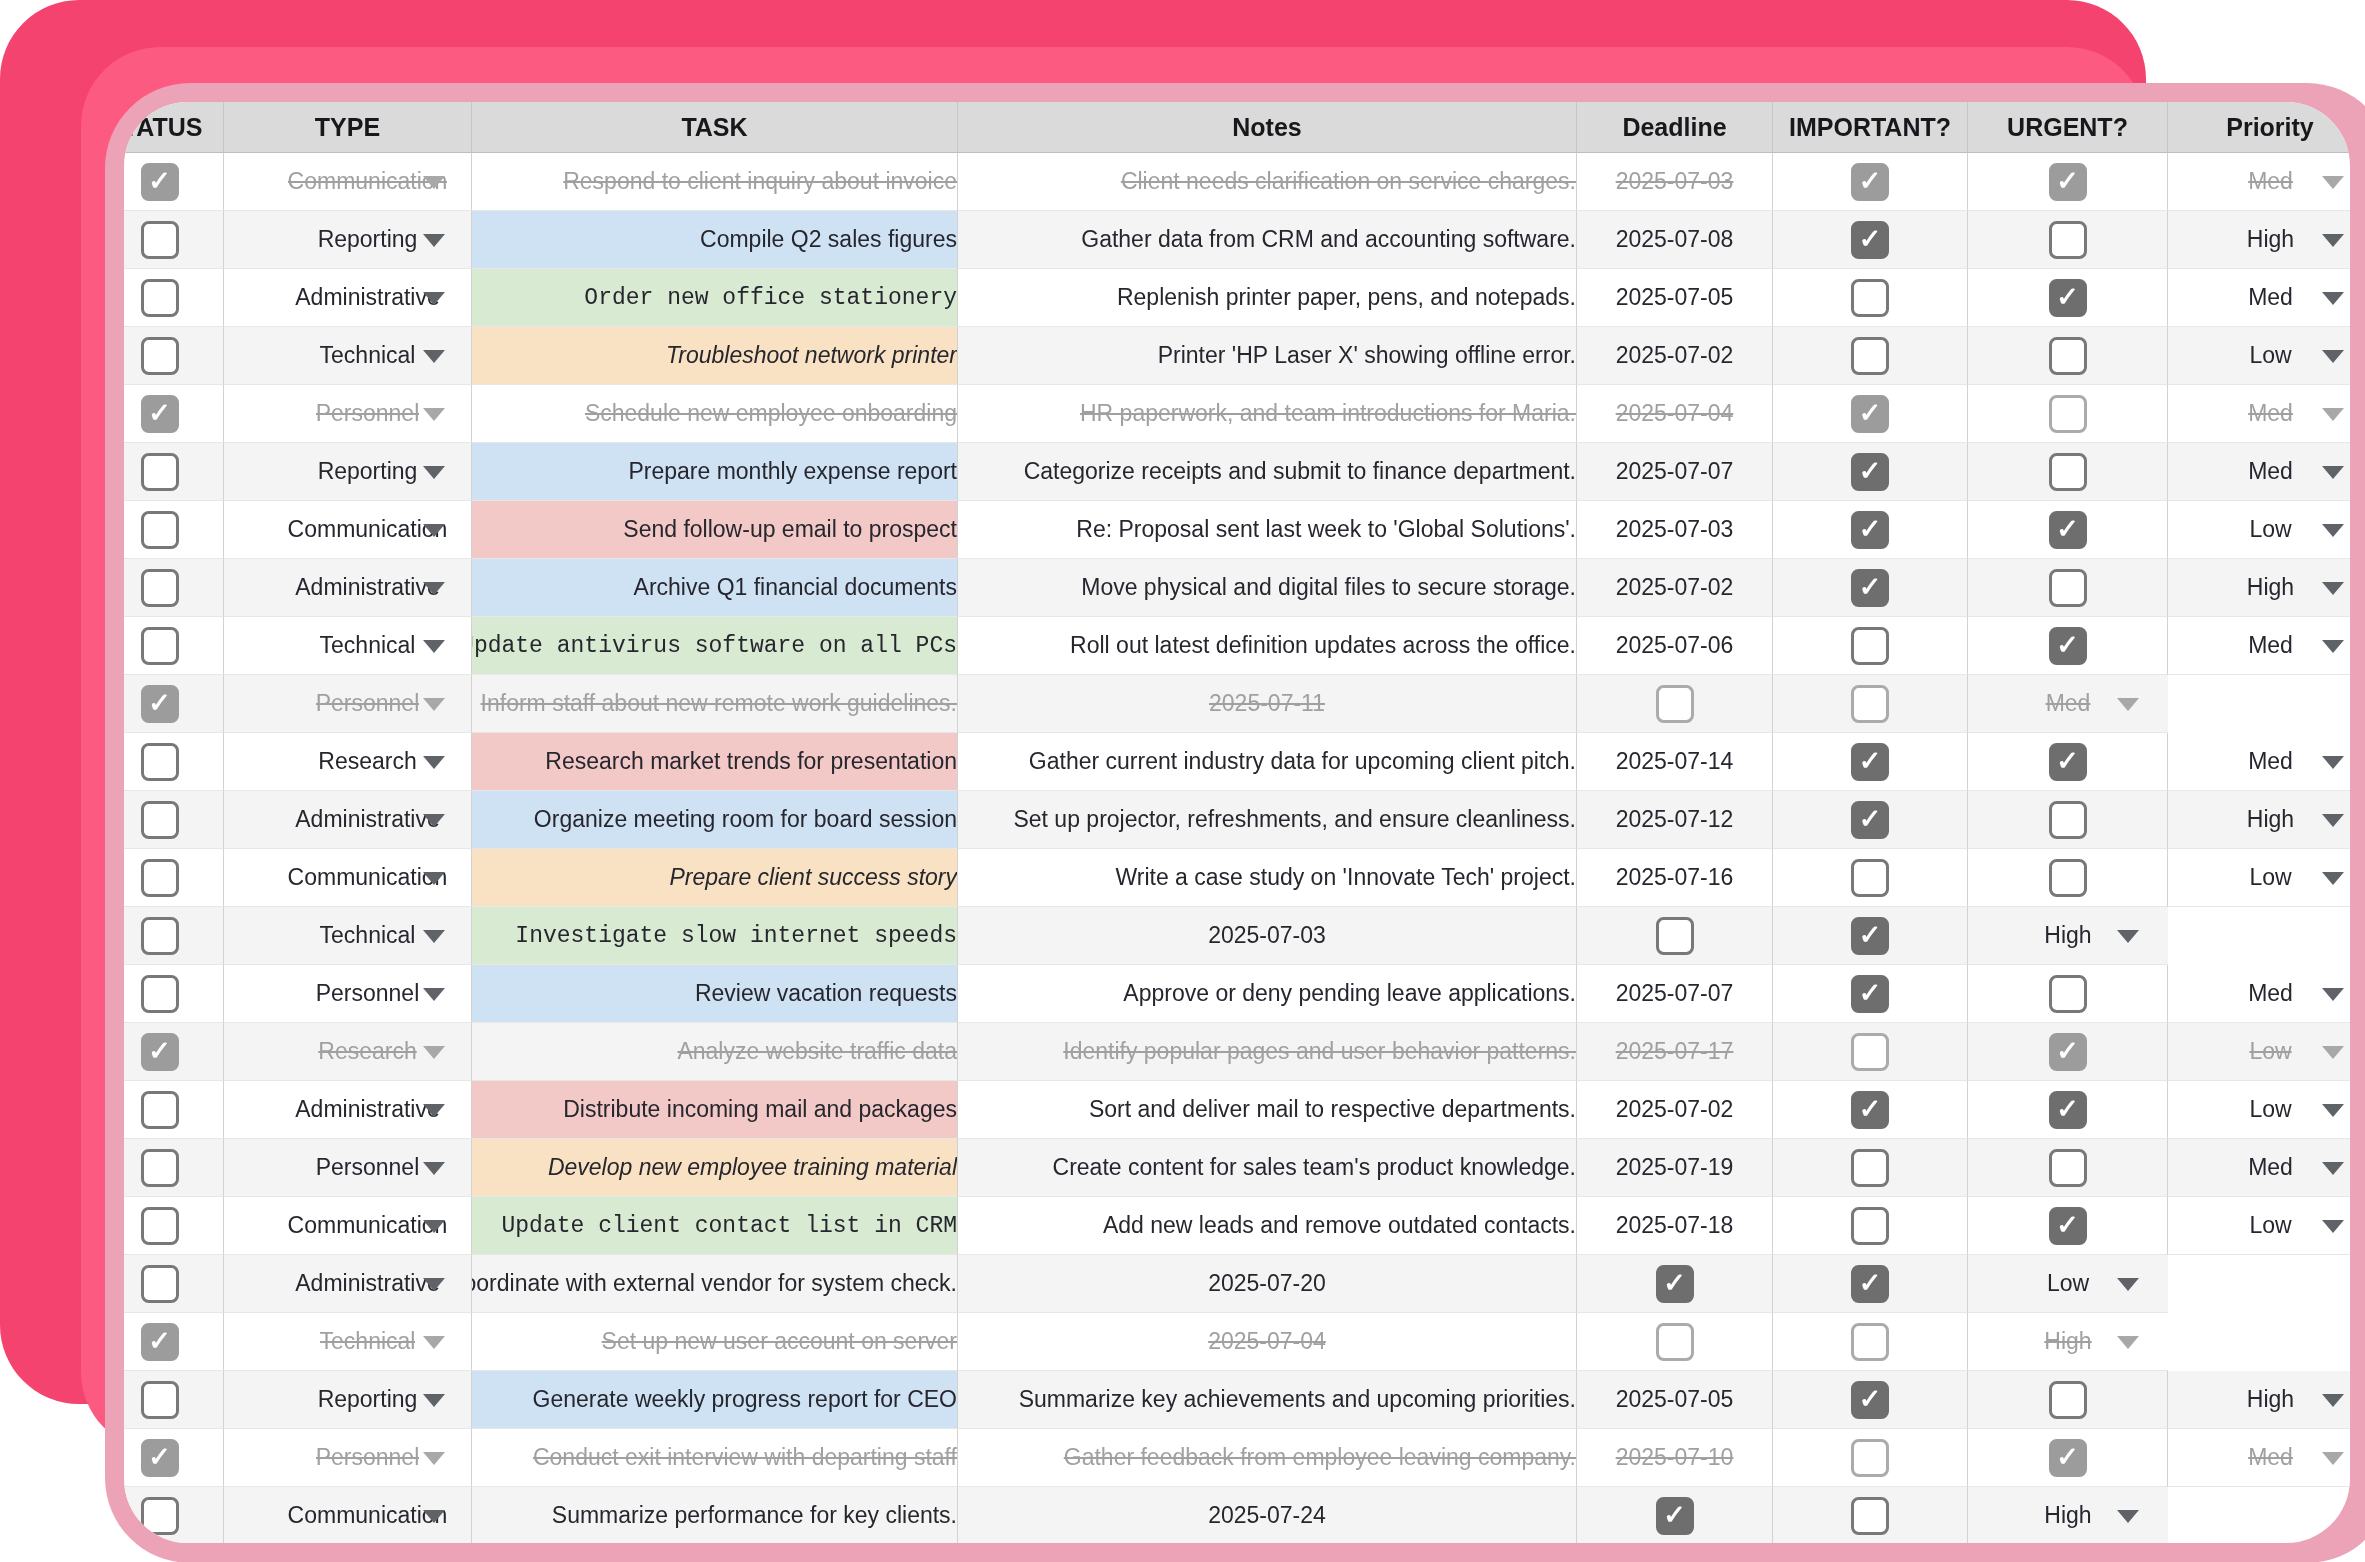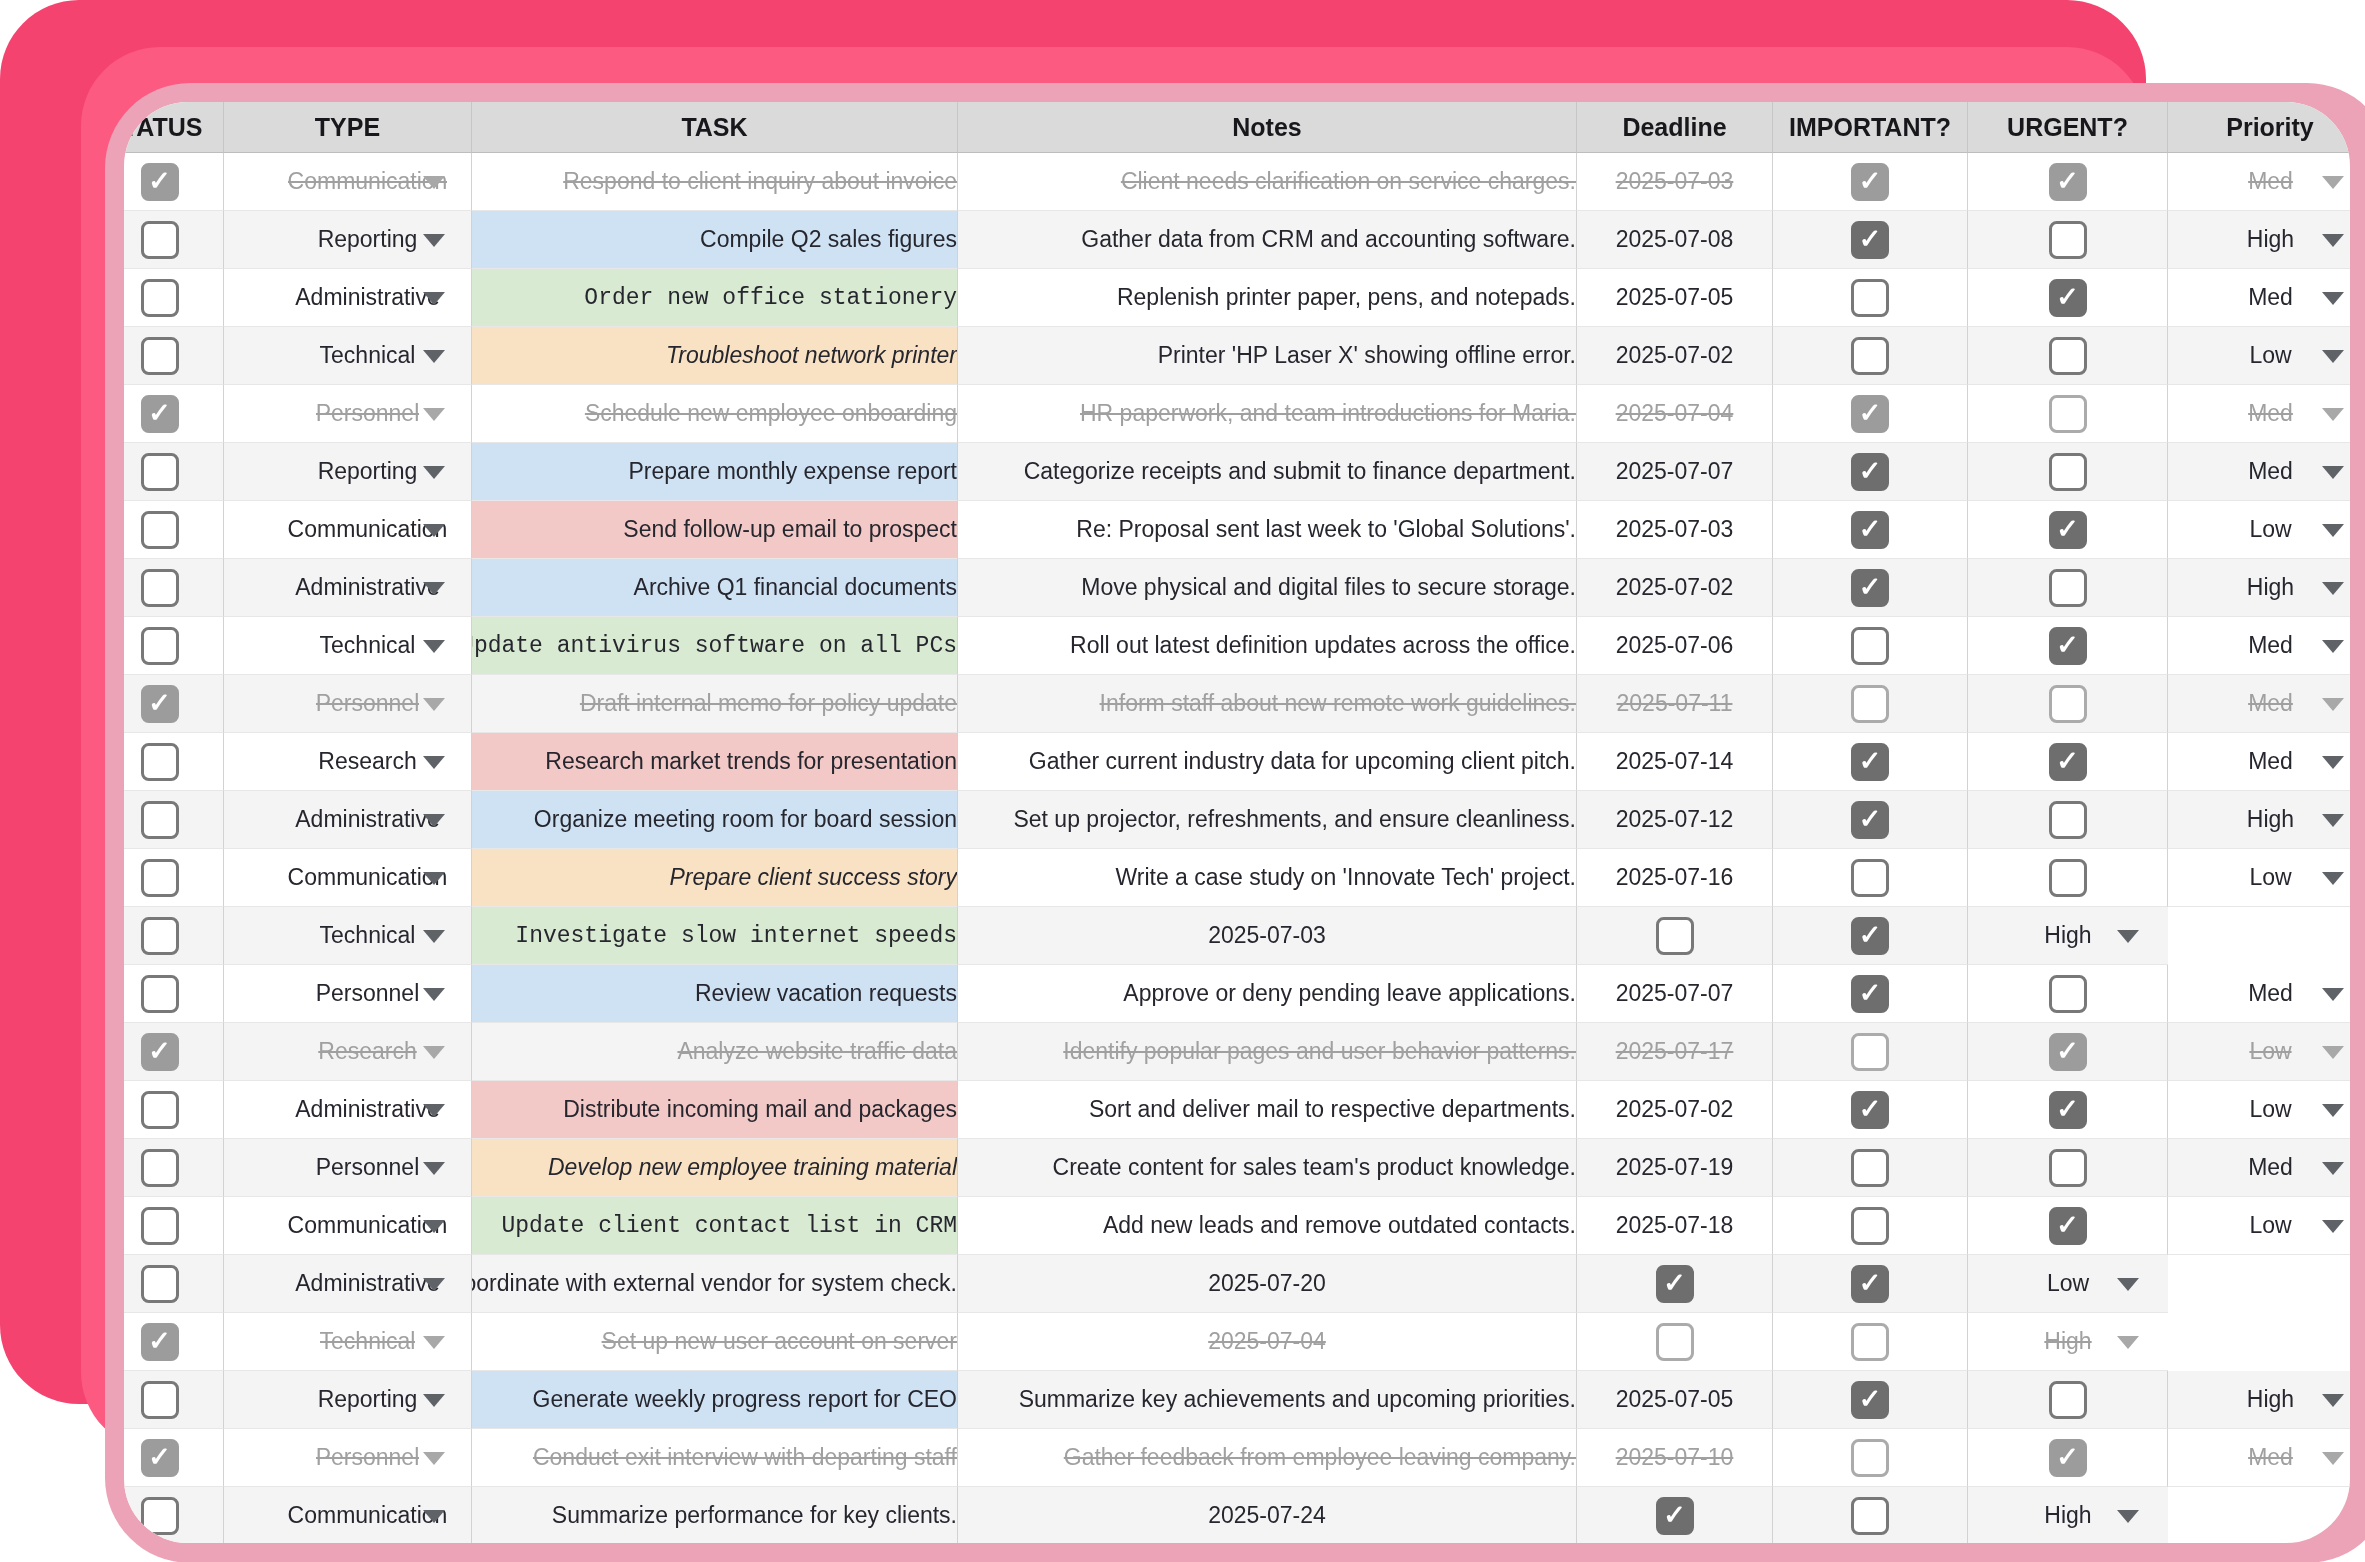--- a/index.html
+++ b/index.html
@@ -329,23 +329,20 @@
     </div>
   </div>
         <div class="row done">
     <div class="cell c-status">
       <span class="checkbox checked"></span>
     </div>
     <div class="cell c-type">
       <span class="strikeable">Personnel</span>
       <span class="dd-arrow"></span>
     </div>
-    <div class="cell c-task task-none">
-      <span class="strikeable">Draft internal memo for policy update</span>
-    </div>
     <div class="cell c-notes">
       <span class="strikeable">Inform staff about new remote work guidelines.</span>
     </div>
     <div class="cell c-deadline">
       <span class="strikeable">2025-07-11</span>
     </div>
     <div class="cell c-important">
       <span class="checkbox"></span>
     </div>
     <div class="cell c-urgent">

